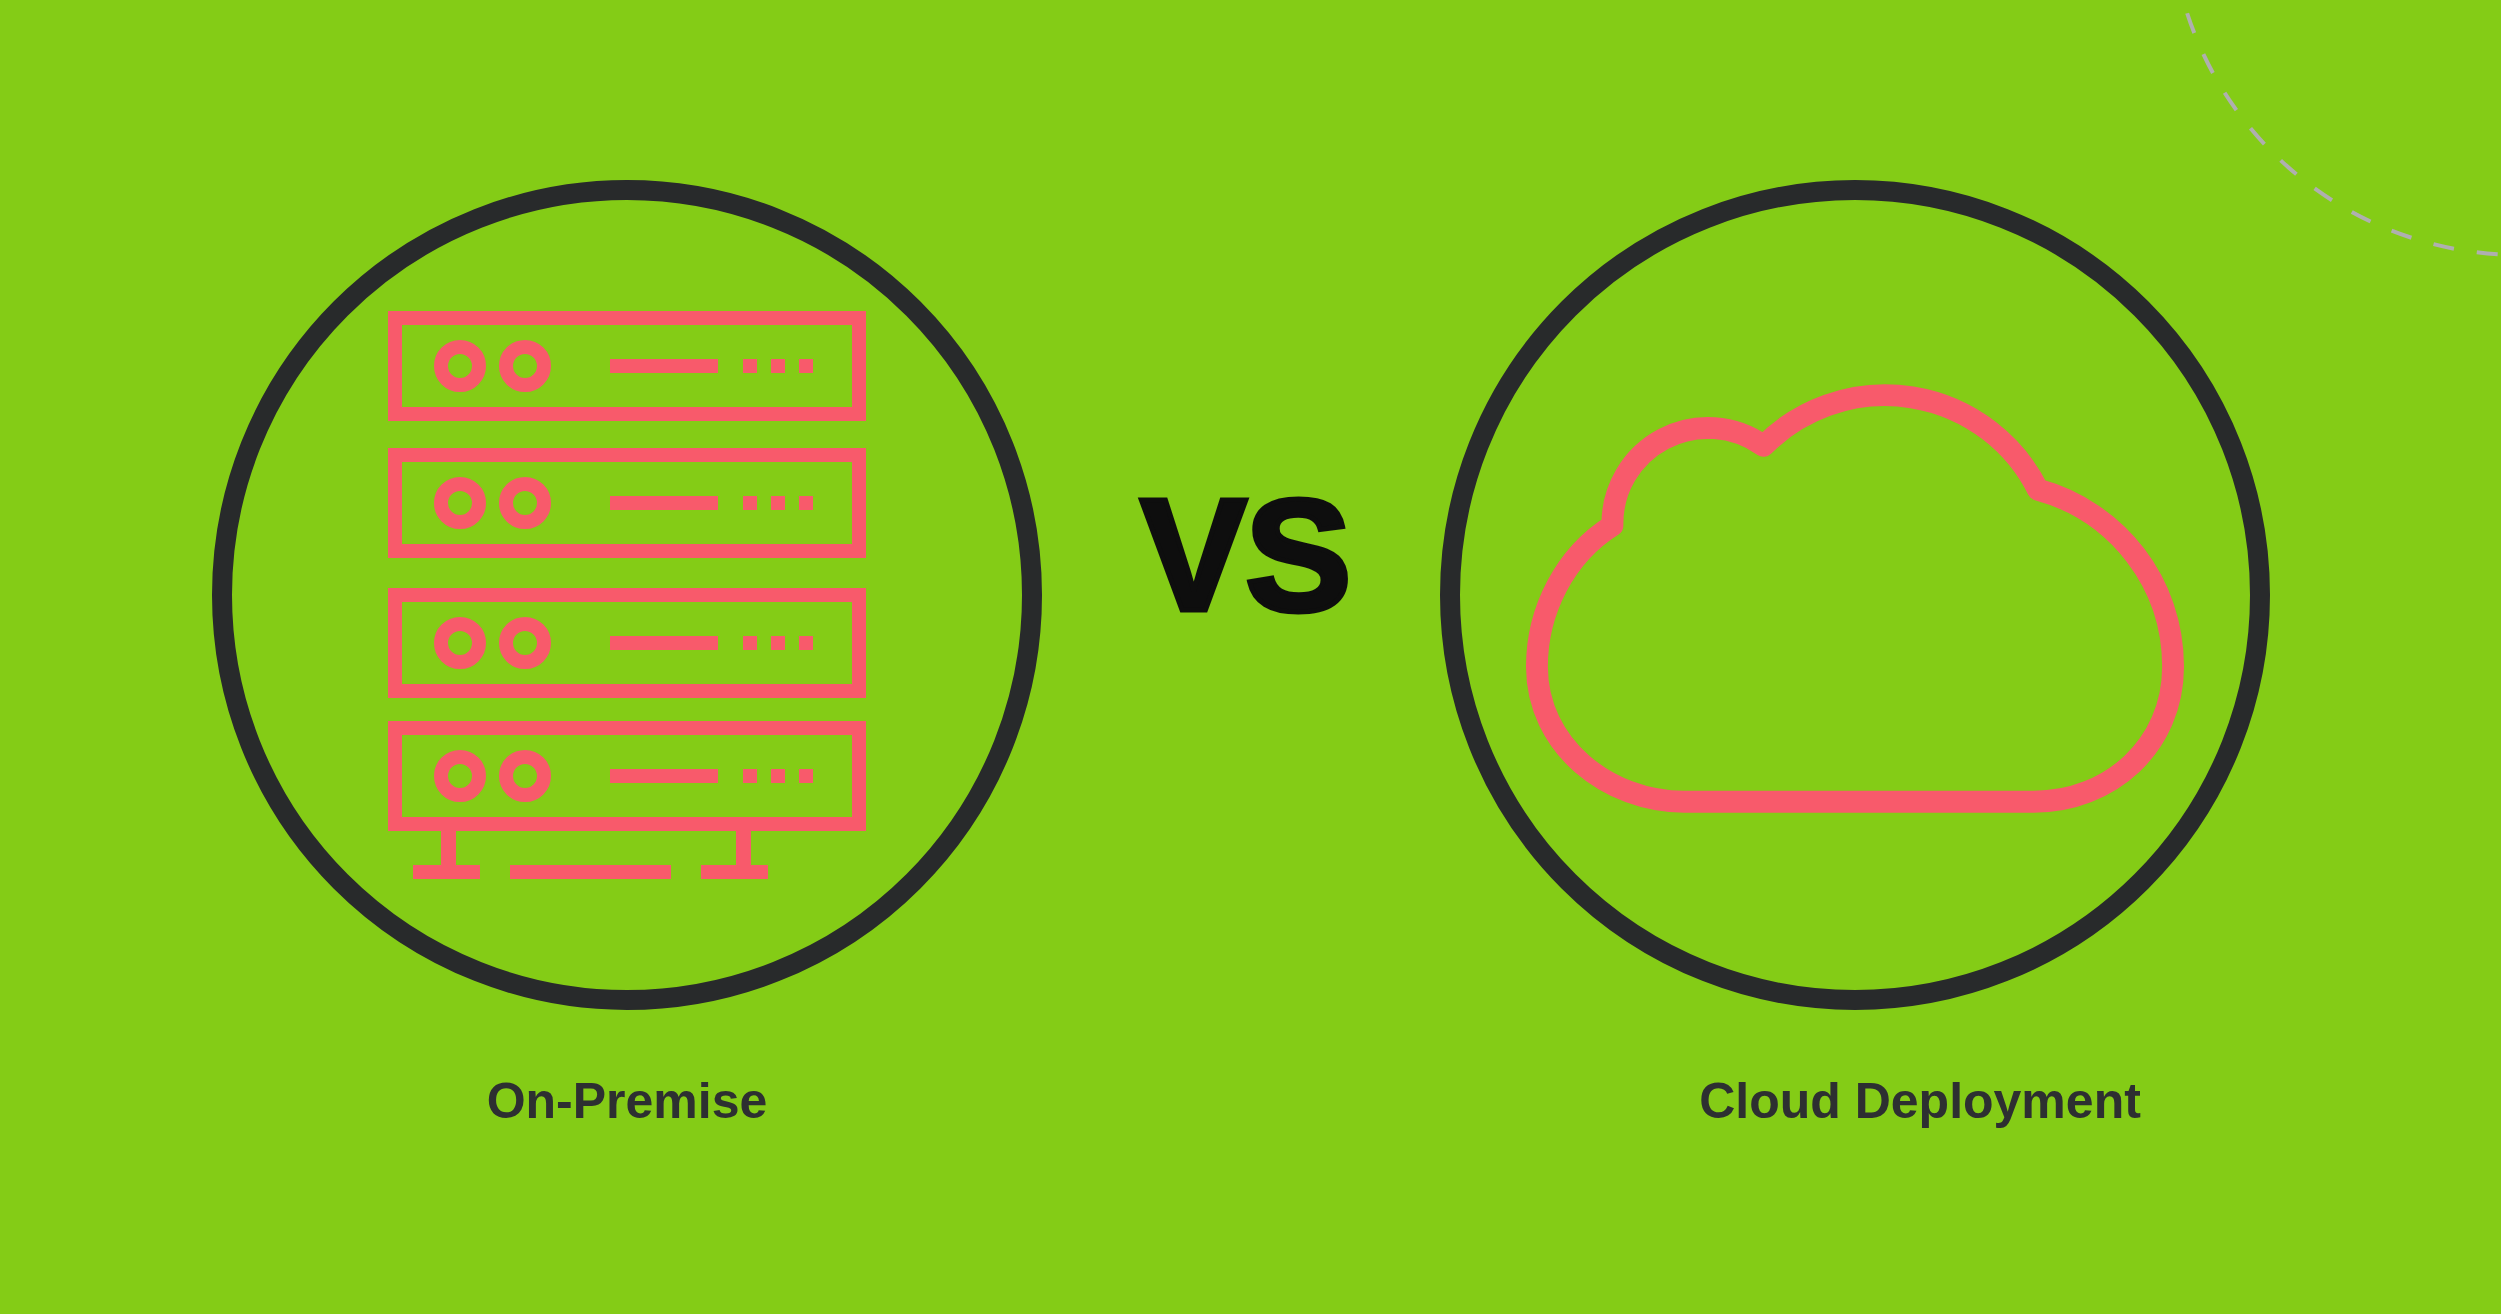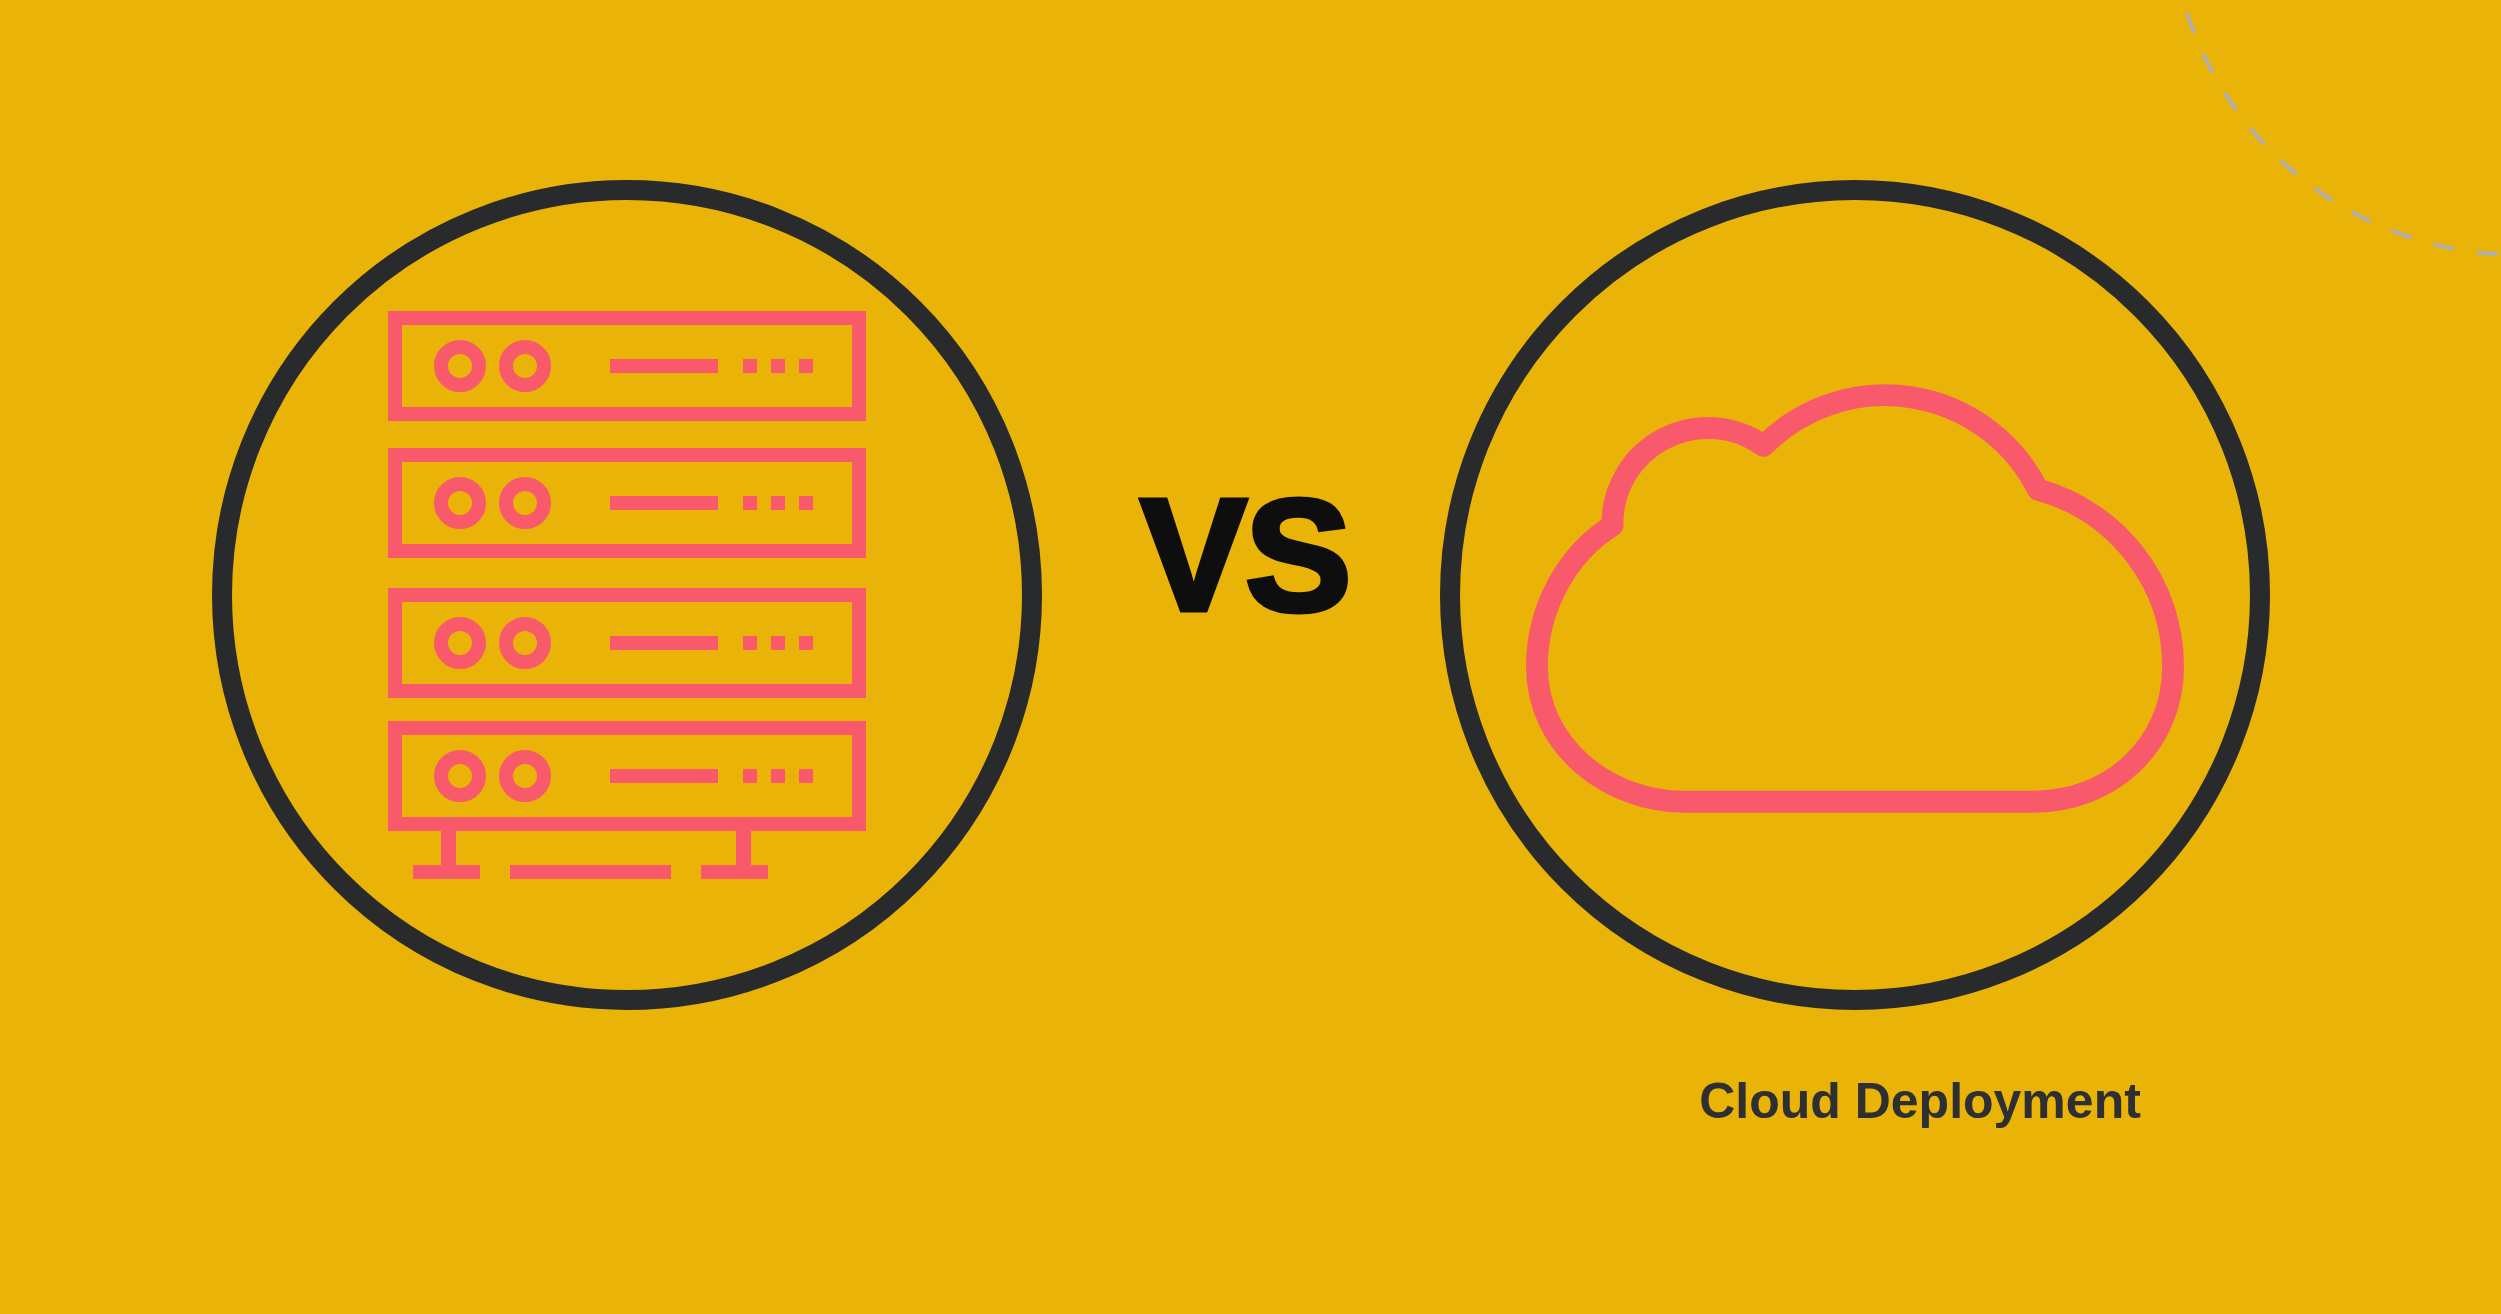--- a/index.html
+++ b/index.html
@@ -1,19 +1,19 @@
 <!DOCTYPE html>
 <html><head>
 <meta charset="utf-8">
 <style>
   html,body{margin:0;padding:0;background:#ffffff;}
   .canvas{
     position:relative;
     width:2501px;height:1314px;
-    background:#eab308;
+    background:#84cc16;
     overflow:hidden;
     font-family:"Liberation Sans", sans-serif;
   }
   .ring{
     position:absolute;
     width:830px;height:830px;
     box-sizing:border-box;
     border:20px solid #282a2b;
     border-radius:50%;
     display:flex;align-items:center;justify-content:center;
@@ -90,15 +90,16 @@
                C 42 214 6 186 6 146
                C 6 118 20 90 44 75
                A 48 48 0 0 1 120 35
                A 86 86 0 0 1 258 57
                C 298 68 326 104 326 146
                C 326 186 294 214 256 214
                Z" fill="none" stroke="currentColor" stroke-width="11" stroke-linecap="round" stroke-linejoin="round"></path>
     </svg>
   </div>
 
+  <div class="caption left">On-Premise</div>
   <div class="caption right">Cloud Deployment</div>
 
 </div>
 
 </body></html>

